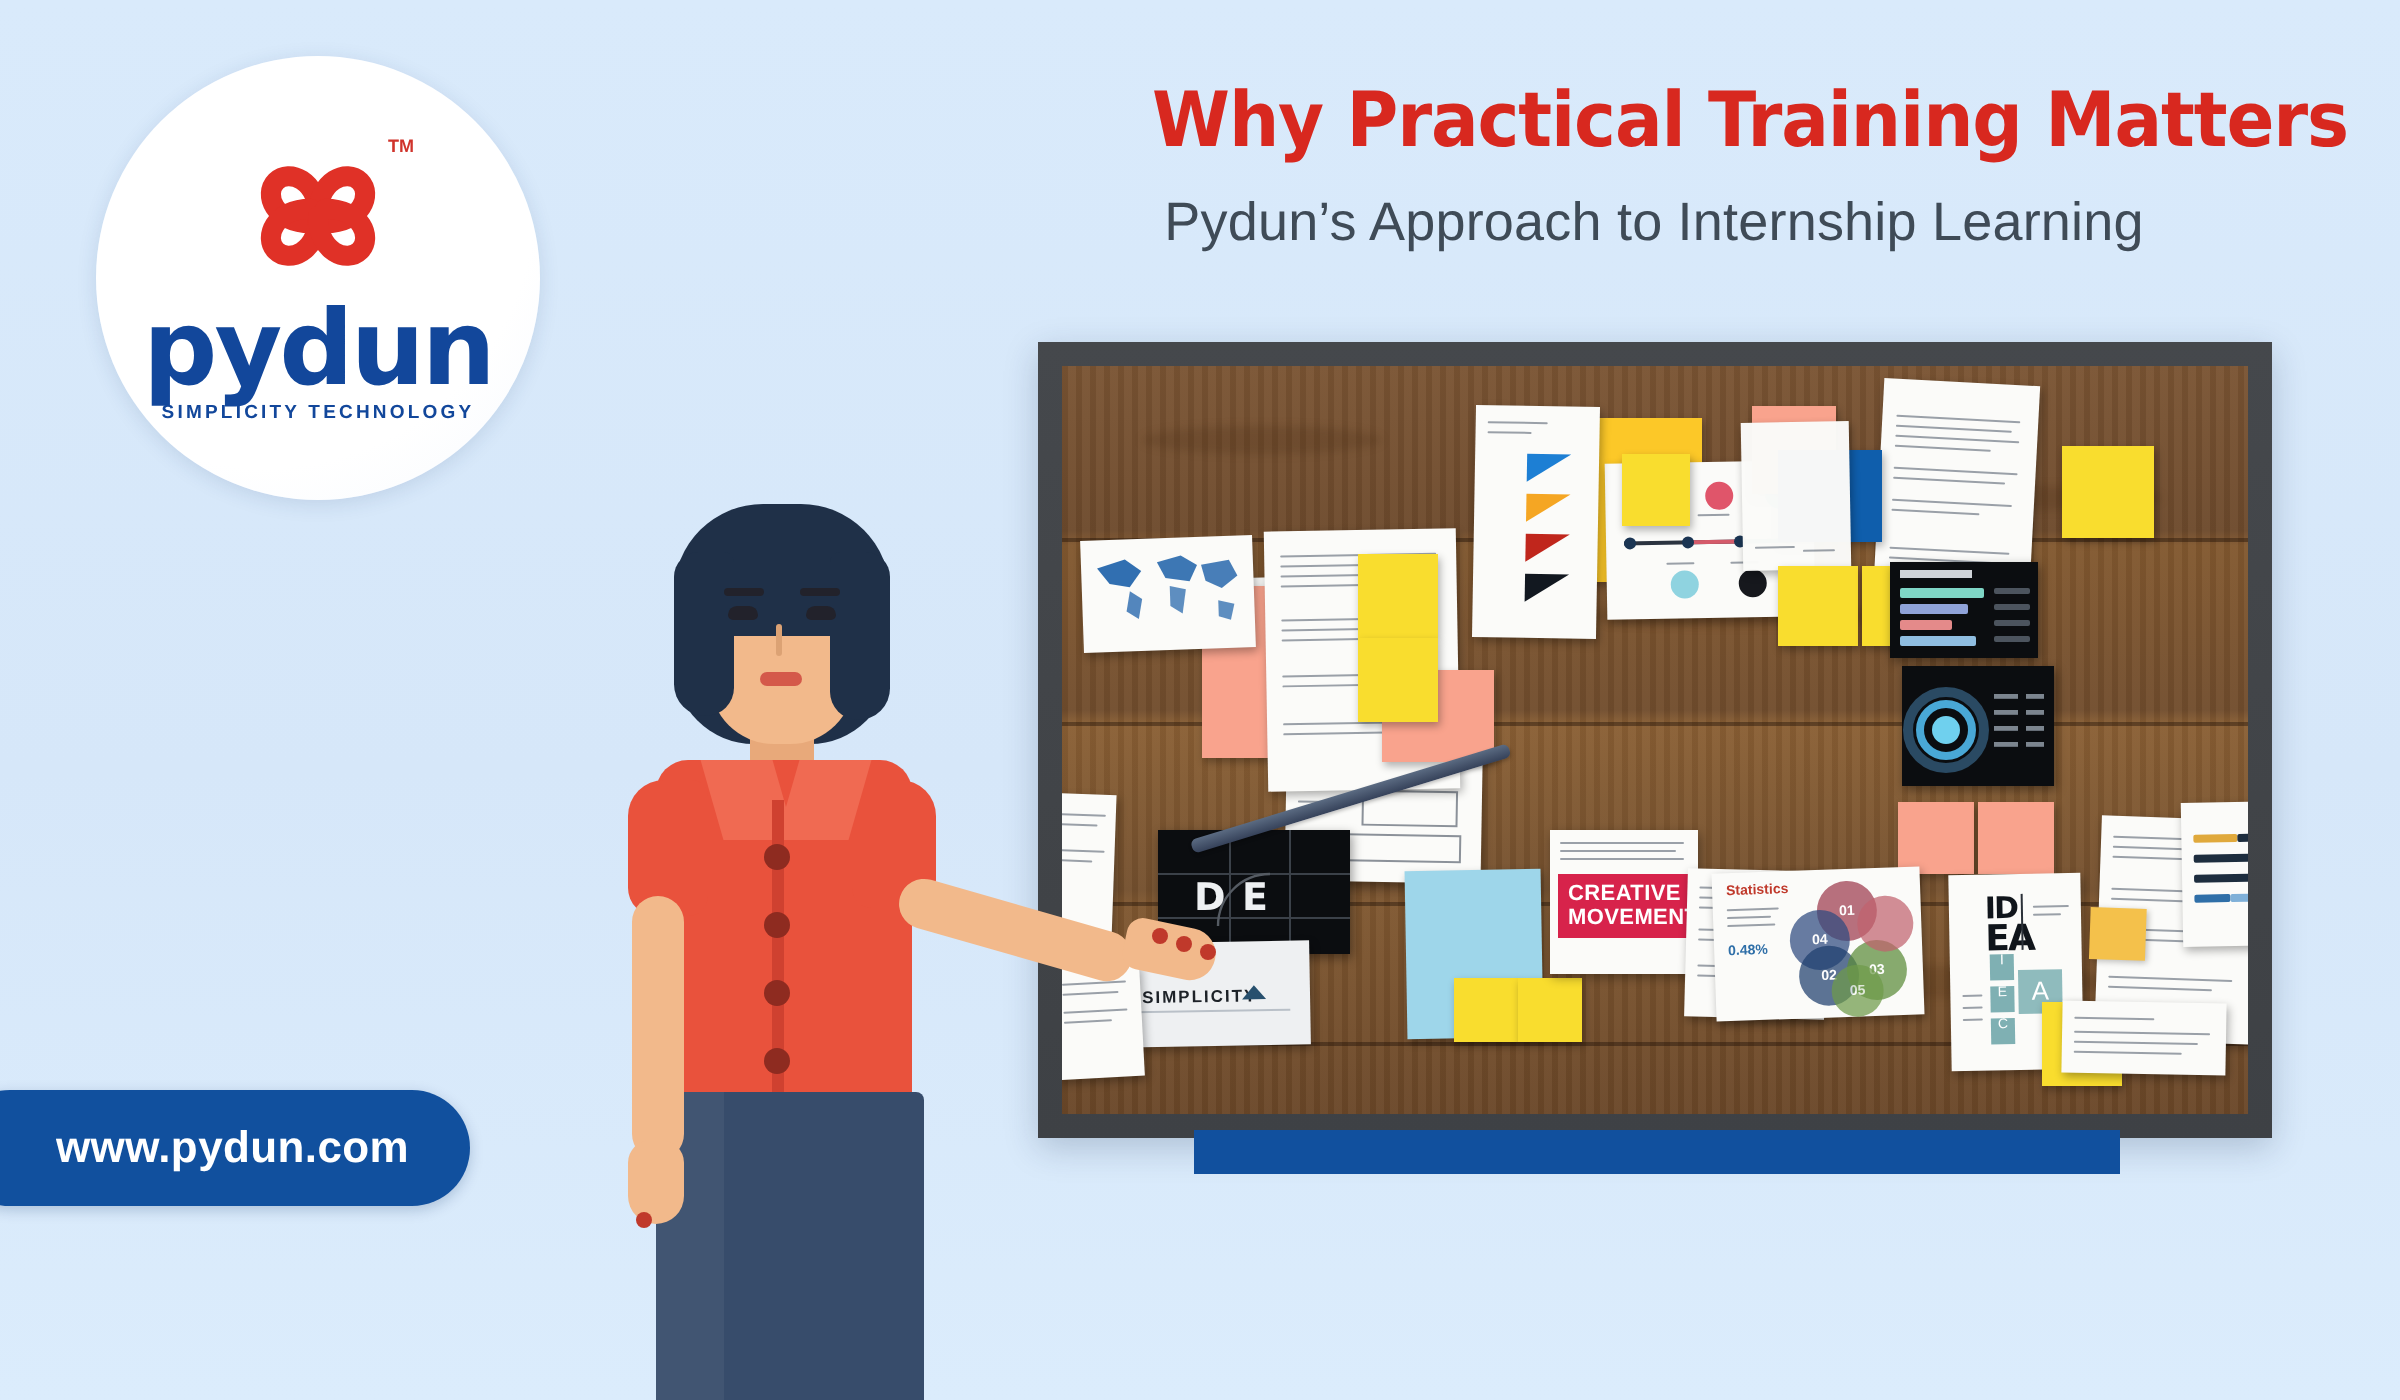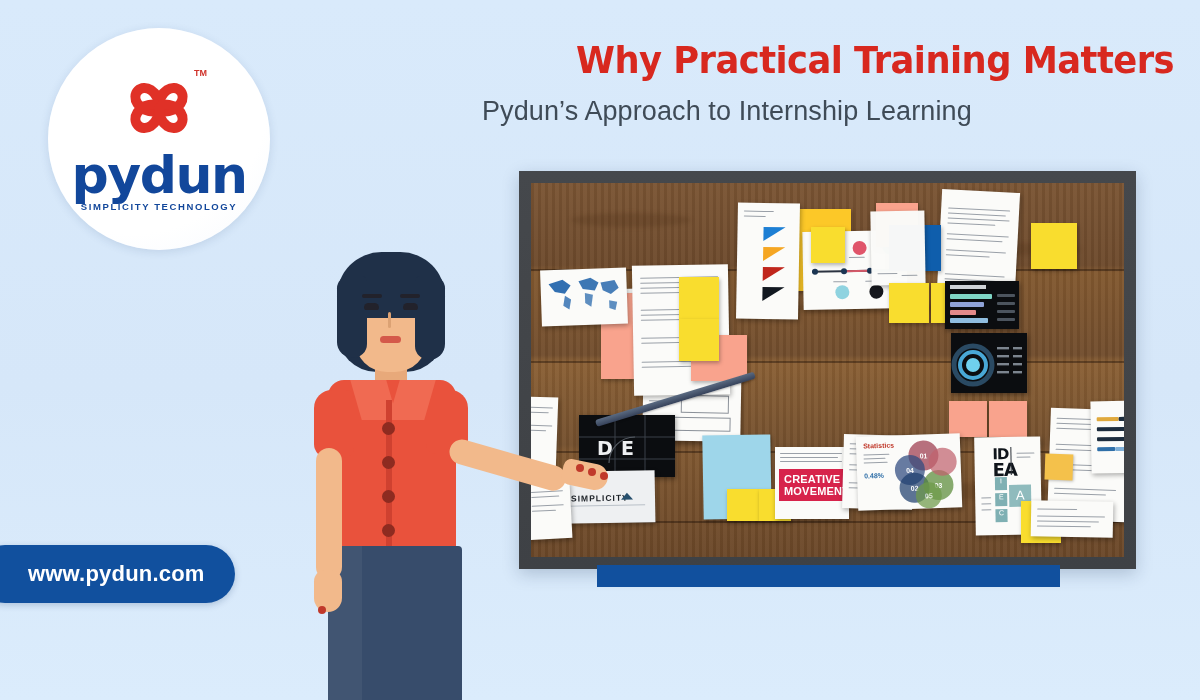--- a/index.html
+++ b/index.html
@@ -20,21 +20,21 @@
   .logo-mark{width:92px;height:84px;margin-bottom:2px;position:relative;}
   .logo-tm{position:absolute;right:-2px;top:2px;font-size:9px;color:#d0342c;font-weight:700;}
   .logo-word{font-size:52px;line-height:.92;font-weight:700;color:#12479b;
     letter-spacing:-1.5px;font-family:"DejaVu Sans",sans-serif;}
   .logo-tag{font-size:9.5px;letter-spacing:1.6px;color:#12479b;font-weight:600;margin-top:1px;}
 
   
   .title{position:absolute;right:26px;top:38px;width:690px;text-align:right;
     font-size:38px;font-weight:700;color:#d8281f;letter-spacing:-.6px;
     font-family:"DejaVu Sans",sans-serif;transform:scaleX(.93);transform-origin:right center;}
-  .subtitle{position:absolute;right:28px;top:96px;width:690px;text-align:left;
+  .subtitle{position:absolute;right:28px;top:96px;width:690px;text-align:center;
     font-size:27px;color:#3f4b57;font-weight:400;letter-spacing:.1px;}
 
   
   .url-pill{position:absolute;left:-24px;top:545px;height:58px;padding:0 30px 0 52px;
     border-radius:29px;background:#11509e;color:#fff;display:flex;align-items:center;
     font-size:22px;font-weight:700;letter-spacing:.2px;
     box-shadow:0 2px 7px rgba(10,45,100,.22);}
 
   
   .board-frame{position:absolute;left:519px;top:171px;width:617px;height:398px;
@@ -310,21 +310,21 @@
       <div class="pin paper" style="left:26px;top:288px;width:98px;height:52px;background:#eef0f2;transform:rotate(-1deg)">
         <div class="simplicity" style="left:14px;top:22px;">SIMPLICITY</div>
         <div style="position:absolute;left:64px;top:22px;width:0;height:0;border-left:6px solid transparent;border-right:6px solid transparent;border-bottom:7px solid #27506e"></div>
         <div style="position:absolute;left:10px;top:34px;right:10px;height:1px;background:#b9c0c8"></div>
       </div>
 
       <div class="pin note-b" style="left:172px;top:252px;width:68px;height:84px;transform:rotate(-1deg)"></div>
       <div class="pin note-y2" style="left:196px;top:306px;width:32px;height:32px"></div>
       <div class="pin note-y2" style="left:228px;top:306px;width:32px;height:32px"></div>
 
-      <div class="pin paper" style="left:244px;top:264px;width:74px;height:72px">
+      <div class="pin paper" style="left:244px;top:232px;width:74px;height:72px">
         <div class="txtline" style="left:5px;top:6px;width:62px"></div>
         <div class="txtline" style="left:5px;top:10px;width:58px"></div>
         <div class="txtline" style="left:5px;top:14px;width:62px"></div>
         <div class="creative-tag" style="left:4px;top:22px;width:66px">
           <div>CREATIVE</div>
           <div>MOVEMENT</div>
         </div>
       </div>
       <div class="pin paper" style="left:312px;top:252px;width:70px;height:74px;transform:rotate(1.5deg)">
         <div class="txtline" style="left:6px;top:9px;width:56px"></div>

